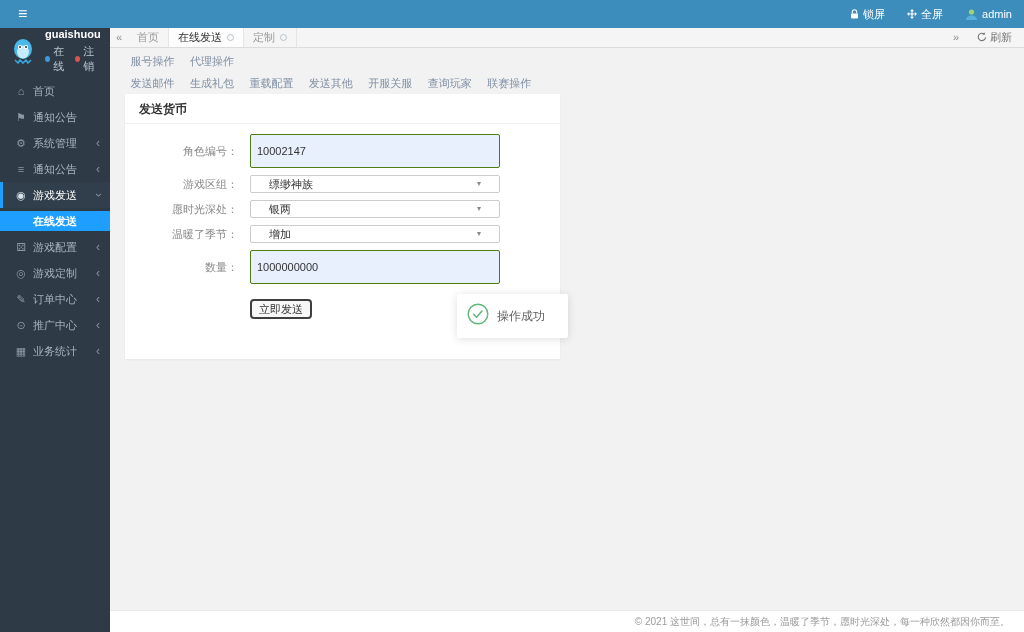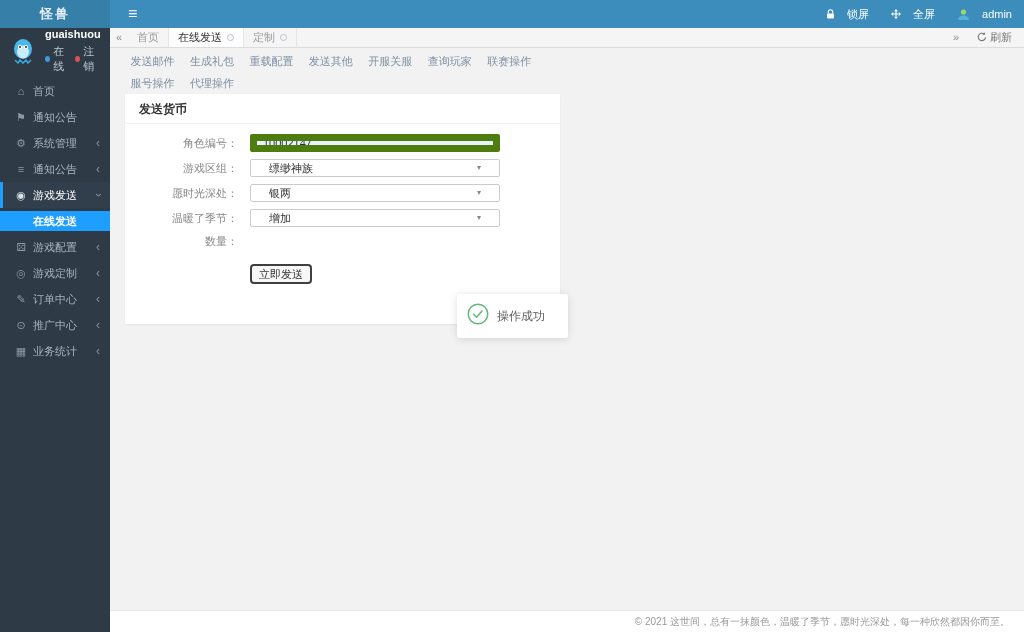--- a/index.html
+++ b/index.html
@@ -7,21 +7,21 @@
   #app{position:relative;width:1024px;height:632px;overflow:hidden;background:#f2f2f2;
        font-family:"Liberation Sans","DejaVu Sans",sans-serif;-webkit-font-smoothing:antialiased;}
 
   
   .topbar{position:absolute;top:0;left:0;width:1024px;height:28px;display:flex;}
   .logo{width:110px;height:28px;line-height:28px;text-align:center;background:#367fa9;
         color:#e8f1f7;font-size:13px;font-weight:bold;letter-spacing:2px;}
   .topbar-main{flex:1;background:#3c8dbc;display:flex;align-items:center;padding:0 12px;}
   .hamburger{color:#fff;font-size:16px;line-height:1;cursor:pointer;padding:0 6px;}
   .topbar-right{margin-left:auto;display:flex;align-items:center;}
-  .tb-item{display:flex;align-items:center;gap:12px;color:#fff;font-size:11px;margin-left:22px;cursor:pointer;}
+  .tb-item{display:flex;align-items:center;gap:4px;color:#fff;font-size:11px;margin-left:22px;cursor:pointer;}
   .tb-item svg{display:block;}
 
   
   .sidebar{position:absolute;top:28px;left:0;width:110px;bottom:0;background:#2e3a46;}
   .user-panel{height:42px;display:flex;align-items:center;padding:4px 8px 0;}
   .avatar{width:30px;height:30px;margin-right:7px;flex:0 0 30px;}
   .uname{font-size:11px;font-weight:bold;color:#fff;line-height:13px;}
   .ustatus{font-size:11px;color:#b8c7ce;display:flex;align-items:center;gap:3px;margin-top:3px;}
   .dot{width:6px;height:6px;border-radius:50%;display:inline-block;}
   .dot-online{background:#3d9ad6;}
@@ -60,22 +60,22 @@
         font-size:11px;color:#7f8fa4;cursor:pointer;}
   .stab.active{background:#fff;color:#333;}
 
   .card{margin:0 0 0 15px;width:435px;background:#fff;box-shadow:0 1px 2px rgba(0,0,0,0.05);
         padding-bottom:40px;}
   .card-title{height:30px;line-height:30px;padding-left:14px;font-size:12px;color:#333;
               font-weight:bold;border-bottom:1px solid #f0f0f0;}
   .form{padding-top:10px;}
   .frow{display:flex;align-items:center;margin-bottom:7px;}
   .flabel{flex:0 0 125px;text-align:right;padding-right:12px;font-size:11px;color:#8a8a8a;}
-  .ctl-input{width:250px;height:18px;border:7px solid #4d7c0f;background:#e8f0fe;border-radius:2px;
-             font-size:11px;padding:0 6px;color:#333;font-family:inherit;}
+  .ctl-input{width:250px;height:18px;border:1px solid #4d7c0f;background:#e8f0fe;border-radius:2px;
+             font-size:11px;padding:16px 6px;color:#333;font-family:inherit;}
   .ctl-select{width:250px;height:18px;border:1px solid #ccc;background:#fff;border-radius:2px;
               font-size:11px;padding:0 18px;color:#333;display:flex;align-items:center;
               justify-content:space-between;cursor:pointer;}
   .caret{color:#888;font-size:8px;line-height:1;}
   .submit-btn{margin:8px 0 0 125px;height:20px;padding:0 7px;font-size:11px;background:#f7f7f7;
               border:2px solid #3f3f3f;border-radius:4px;color:#333;cursor:pointer;font-family:inherit;}
 
   
   .toast{position:absolute;left:457px;top:294px;width:111px;height:44px;background:#fff;
          border-radius:2px;box-shadow:0 1px 8px rgba(0,0,0,0.13);display:flex;align-items:center;
@@ -86,21 +86,20 @@
   .footer{position:absolute;bottom:0;left:110px;right:0;height:22px;background:#fff;
           border-top:1px solid #e7e7e7;line-height:21px;text-align:right;padding-right:14px;
           font-size:10px;color:#9a9a9a;}
 </style>
 </head>
 <body>
 
 <div id="app">
 
   <header class="topbar">
-    <div class="logo">怪兽</div>
     <div class="topbar-main">
       <span class="hamburger">≡</span>
       <div class="topbar-right">
         <span class="tb-item">
           <span>
               <svg width="9" height="10" viewBox="0 0 9 10">
                 <path d="M2.3 4.4V3a2.2 2.2 0 0 1 4.4 0v1.4" fill="none" stroke="#fff" stroke-width="1.1"></path>
                 <rect x="1" y="4.4" width="7" height="5" rx="0.8" fill="#fff"></rect>
               </svg>
             </span>
@@ -224,32 +223,32 @@
               <path d="M7.8 0.2v2.6H5.2z" fill="#777"></path>
             </svg></span>
         <span>刷新</span>
       </span>
     </div>
   </div>
 
   <main class="content">
     <div class="send-tabs">
       <div class="st-row">
+        <span class="stab">服号操作</span>
+        <span class="stab">代理操作</span>
+      </div>
+      <div class="st-row">
         <span class="stab">发送邮件</span>
         <span class="stab">生成礼包</span>
         <span class="stab">重载配置</span>
         <span class="stab">发送其他</span>
         <span class="stab">开服关服</span>
         <span class="stab">查询玩家</span>
         <span class="stab">联赛操作</span>
       </div>
-      <div class="st-row">
-        <span class="stab">服号操作</span>
-        <span class="stab">代理操作</span>
-      </div>
     </div>
 
     <section class="card">
       <div class="card-title">发送货币</div>
       <div class="form">
         <div class="frow">
           <span class="flabel">角色编号：</span>
           <input class="ctl-input" value="10002147" style="">
         </div>
         <div class="frow">
@@ -268,20 +267,21 @@
         </div>
         <div class="frow">
           <span class="flabel">温暖了季节：</span>
           <span class="ctl-select">
             <span>增加</span>
             <span class="caret">▾</span>
           </span>
         </div>
         <div class="frow">
           <span class="flabel">数量：</span>
+          <input class="ctl-input" value="1000000000" style="">
         </div>
         <button class="submit-btn">立即发送</button>
       </div>
     </section>
   </main>
 
   <div class="toast">
     <span>
       <svg width="22" height="22" viewBox="0 0 22 22">
           <circle cx="11" cy="11" r="9.8" fill="none" stroke="#5fb878" stroke-width="1.4"></circle>

